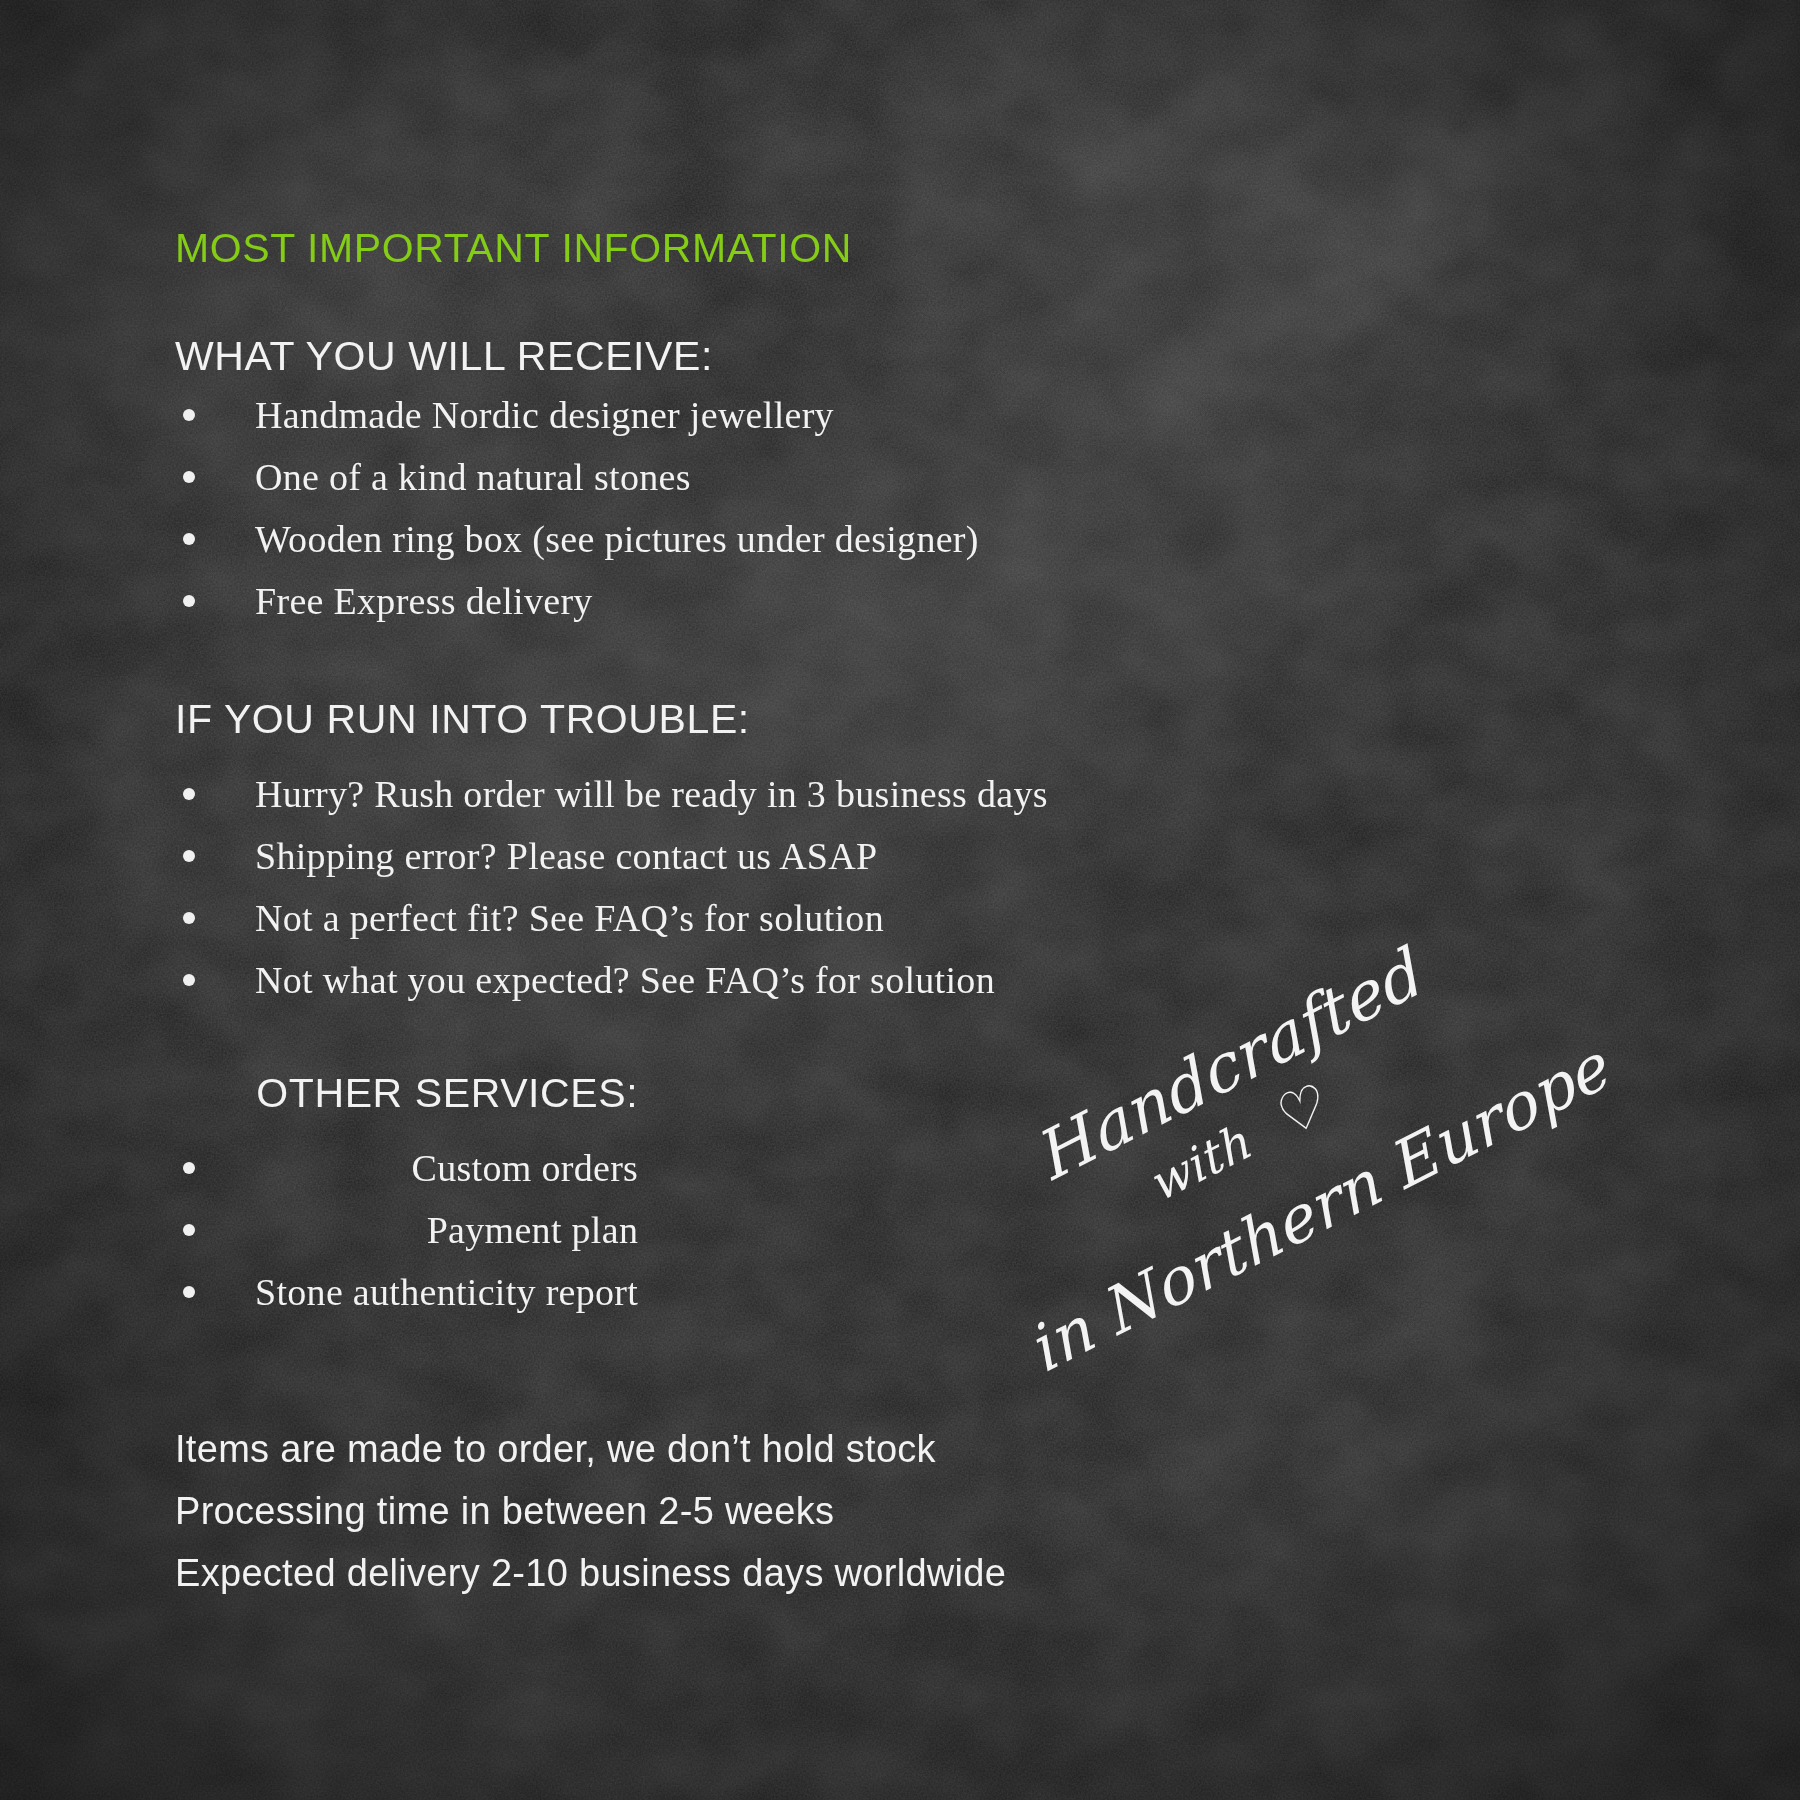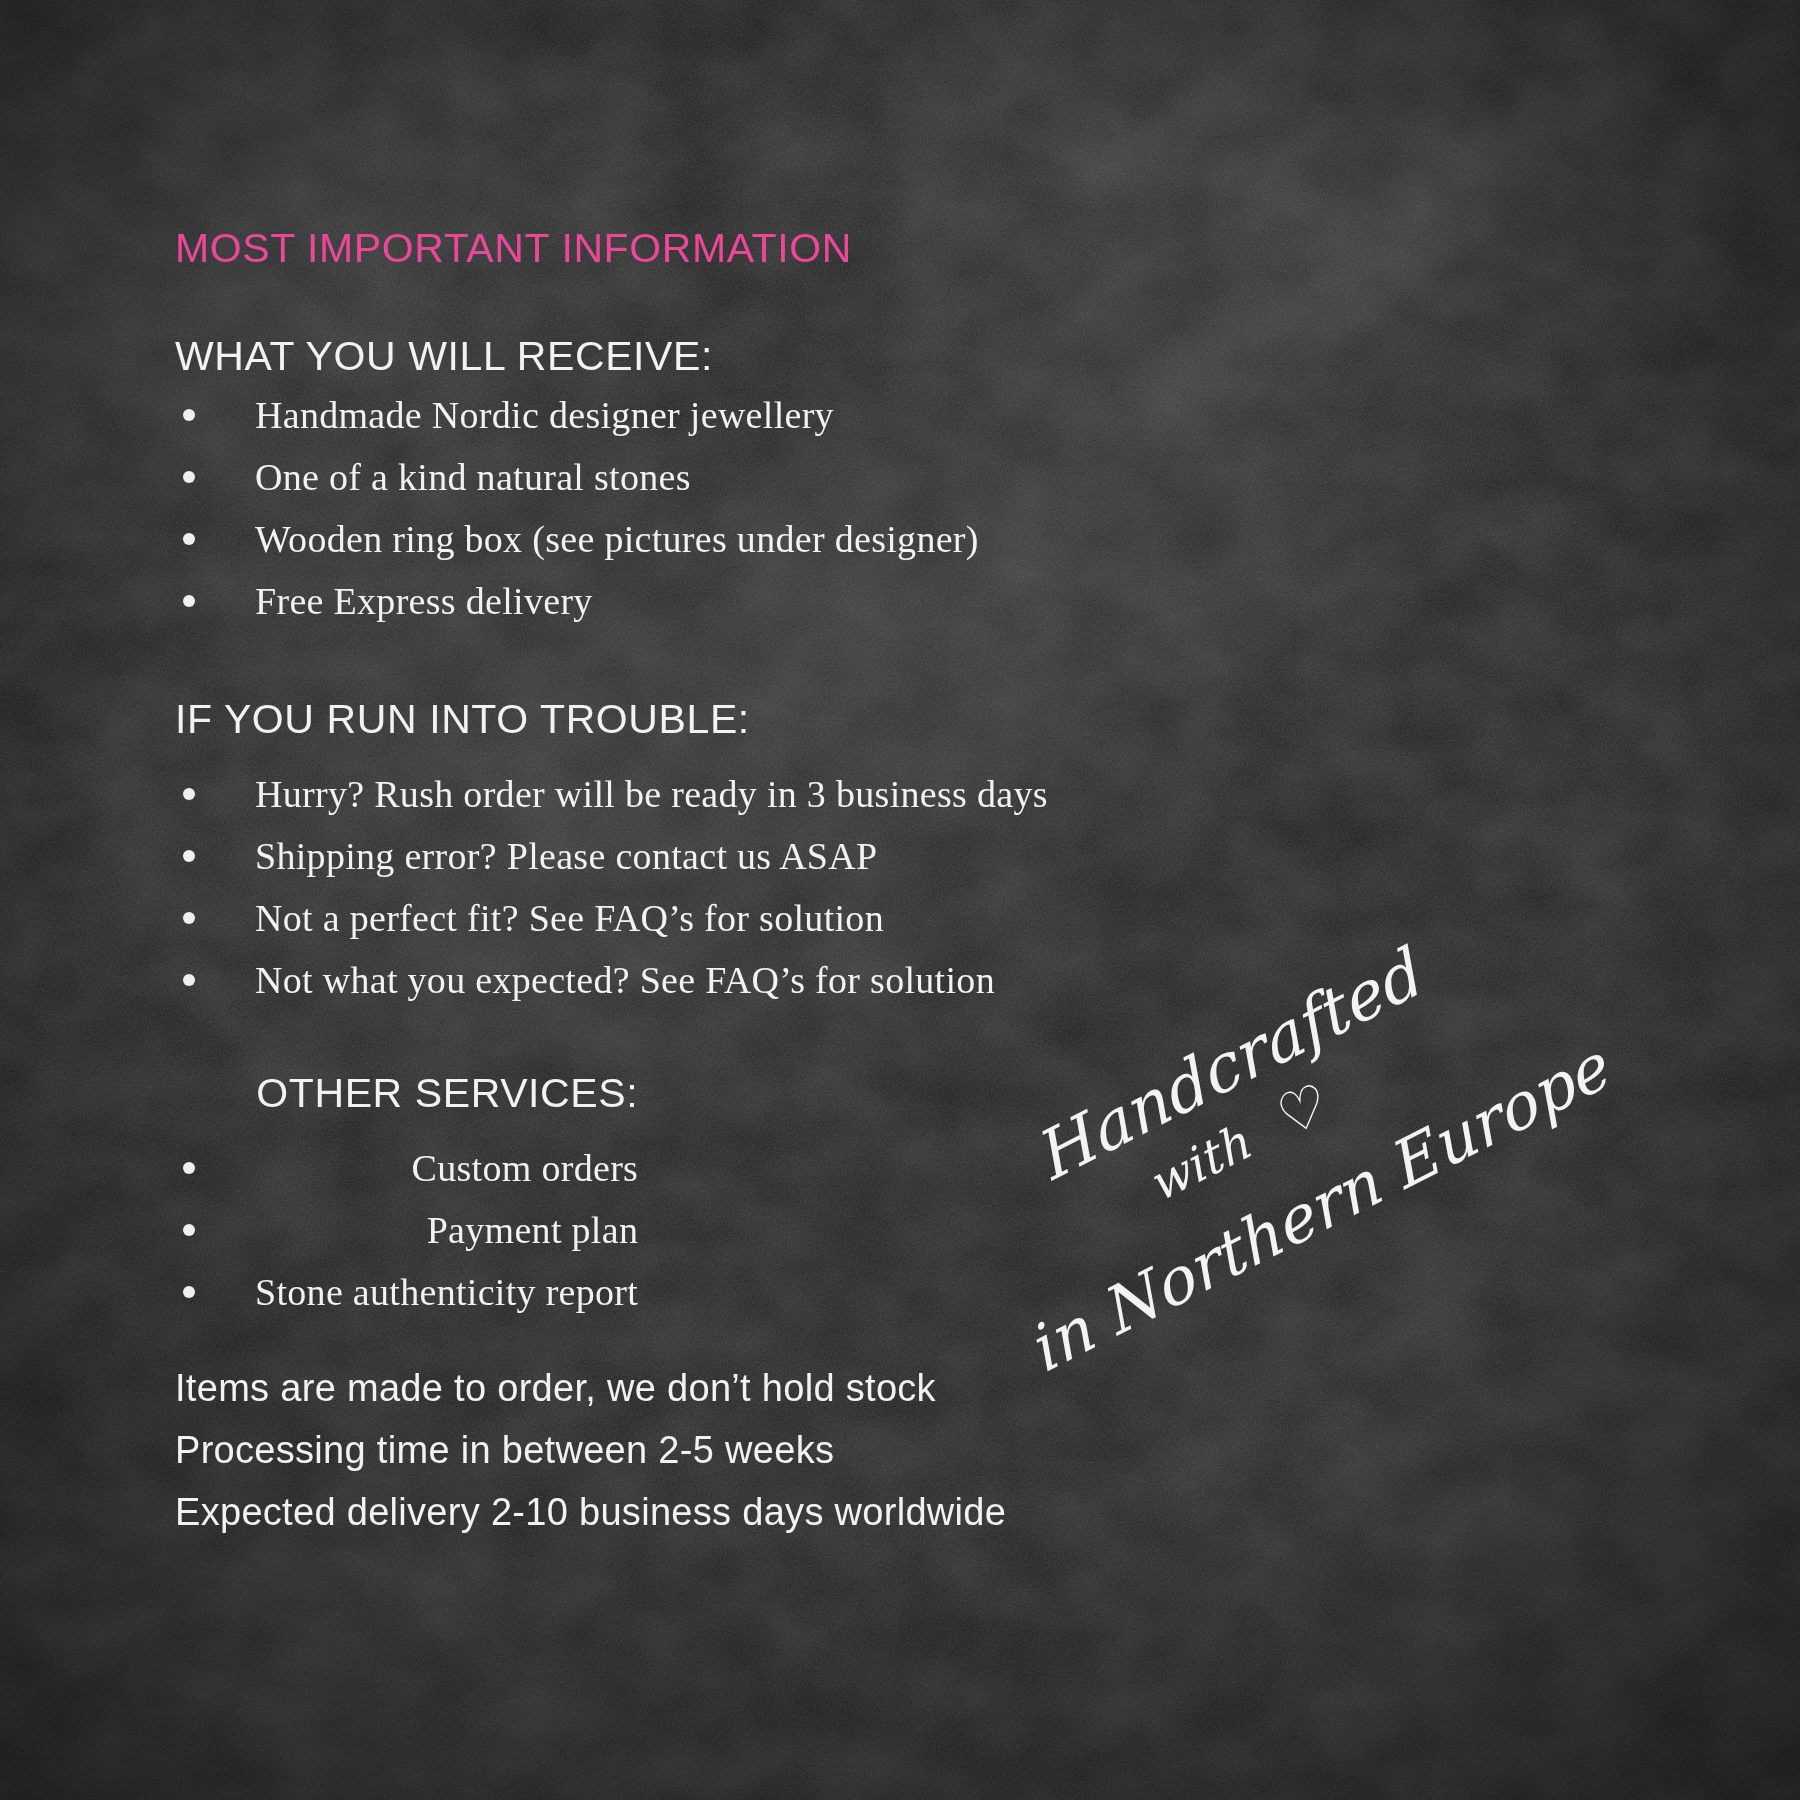--- a/index.html
+++ b/index.html
@@ -10,42 +10,42 @@
     overflow:hidden;
     font-family:"Liberation Sans", sans-serif;
     color:#f2f2f2;
   }
   .bg { position:absolute; left:0; top:0; width:1800px; height:1800px; display:block; }
   .content { position:absolute; inset:0; }
 
   .title {
     position:absolute; left:175px; top:224px;
     font-size:41px; line-height:48px; letter-spacing:0.6px;
-    color:#ec4899; white-space:nowrap;
+    color:#84cc16; white-space:nowrap;
   }
   .section { position:absolute; left:175px; }
   .sec1 { top:332px; }
   .sec2 { top:695px; }
   .sec3 { top:1069px;text-align:right; }
   .heading {
     font-size:41px; line-height:48px; letter-spacing:0.6px; white-space:nowrap;
   }
   .sec1 ul { margin-top:4px; }
   .sec2 ul, .sec3 ul { margin-top:20px; }
   ul { list-style:none; }
   li {
     position:relative; padding-left:80px;
     font-size:38px; line-height:62px; letter-spacing:0.3px; white-space:nowrap;font-family:Liberation Serif, serif;
   }
   .bullet {
     position:absolute; left:8px; top:50%; transform:translateY(-50%);
     width:12px; height:12px; border-radius:50%; background:#f0f0f0;
     display:inline-block;
   }
-  .footer { position:absolute; left:175px; top:1357px; }
+  .footer { position:absolute; left:175px; top:1418px; }
   .footer div { font-size:38px; line-height:62px; letter-spacing:0.3px; white-space:nowrap; }
 
   .signature {
     position:absolute; left:940px; top:868px; width:660px; height:540px;
     display:flex; flex-direction:column; align-items:center; justify-content:center;
     transform:rotate(-27deg);
     color:#f3f3f3;
     font-family:"DejaVu Serif", serif;
     font-style:italic;
     pointer-events:none;

